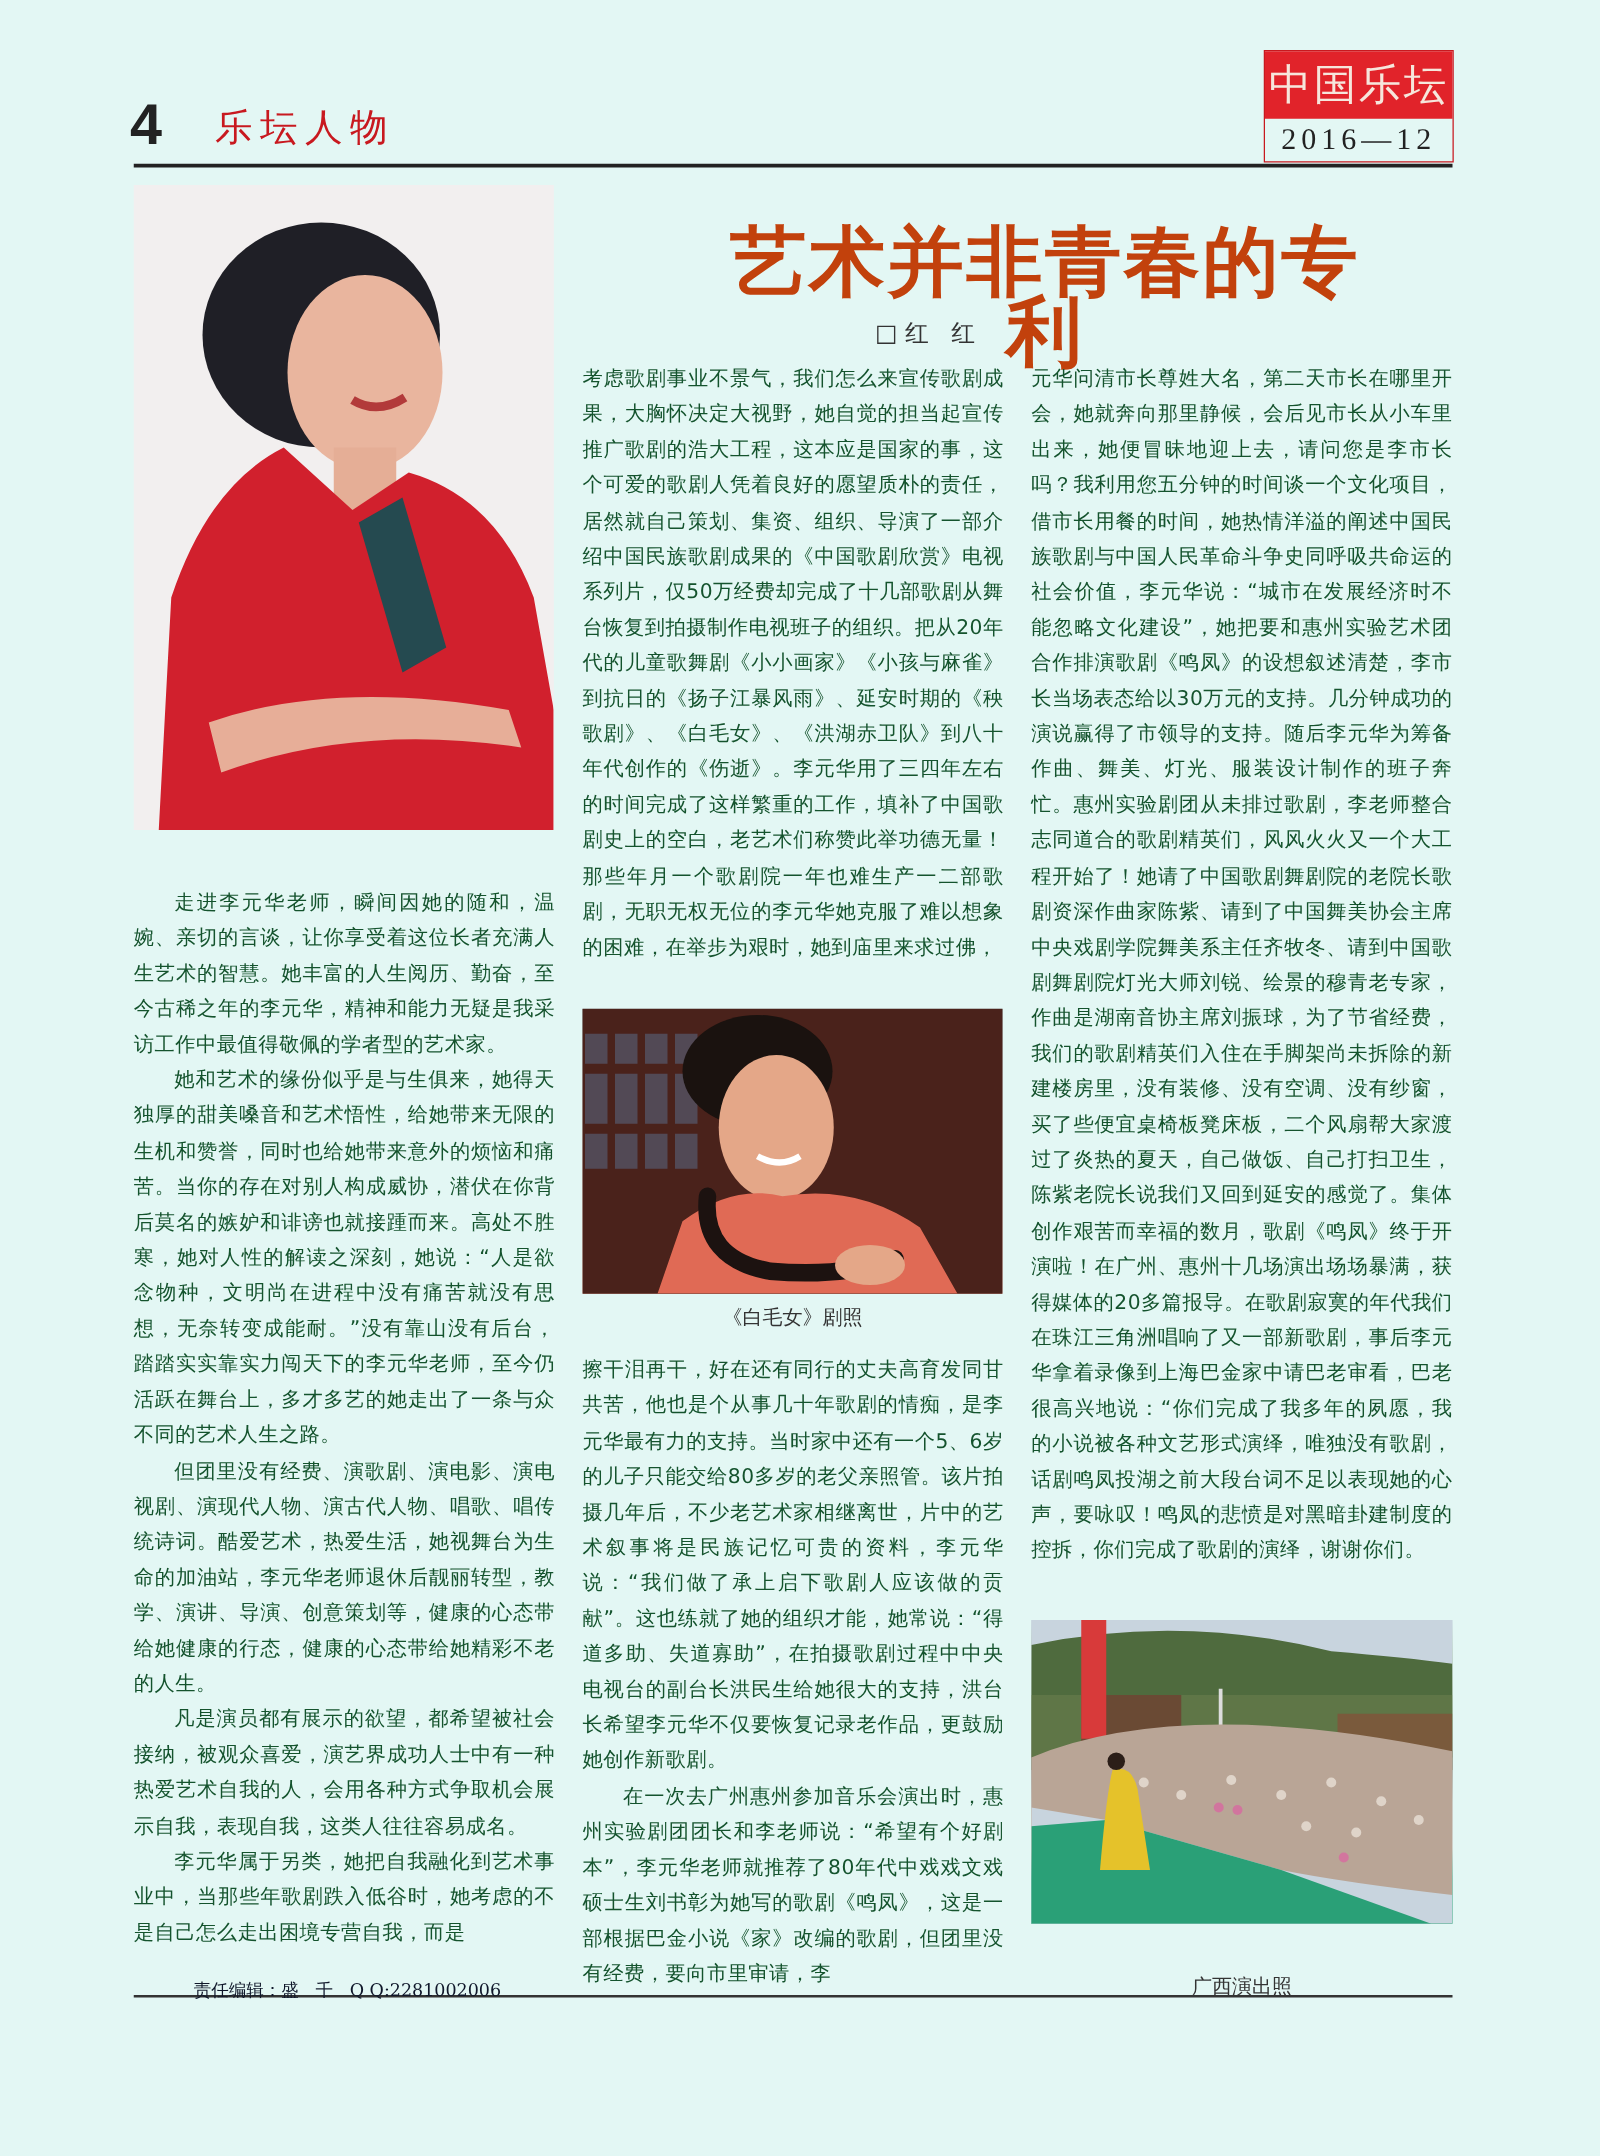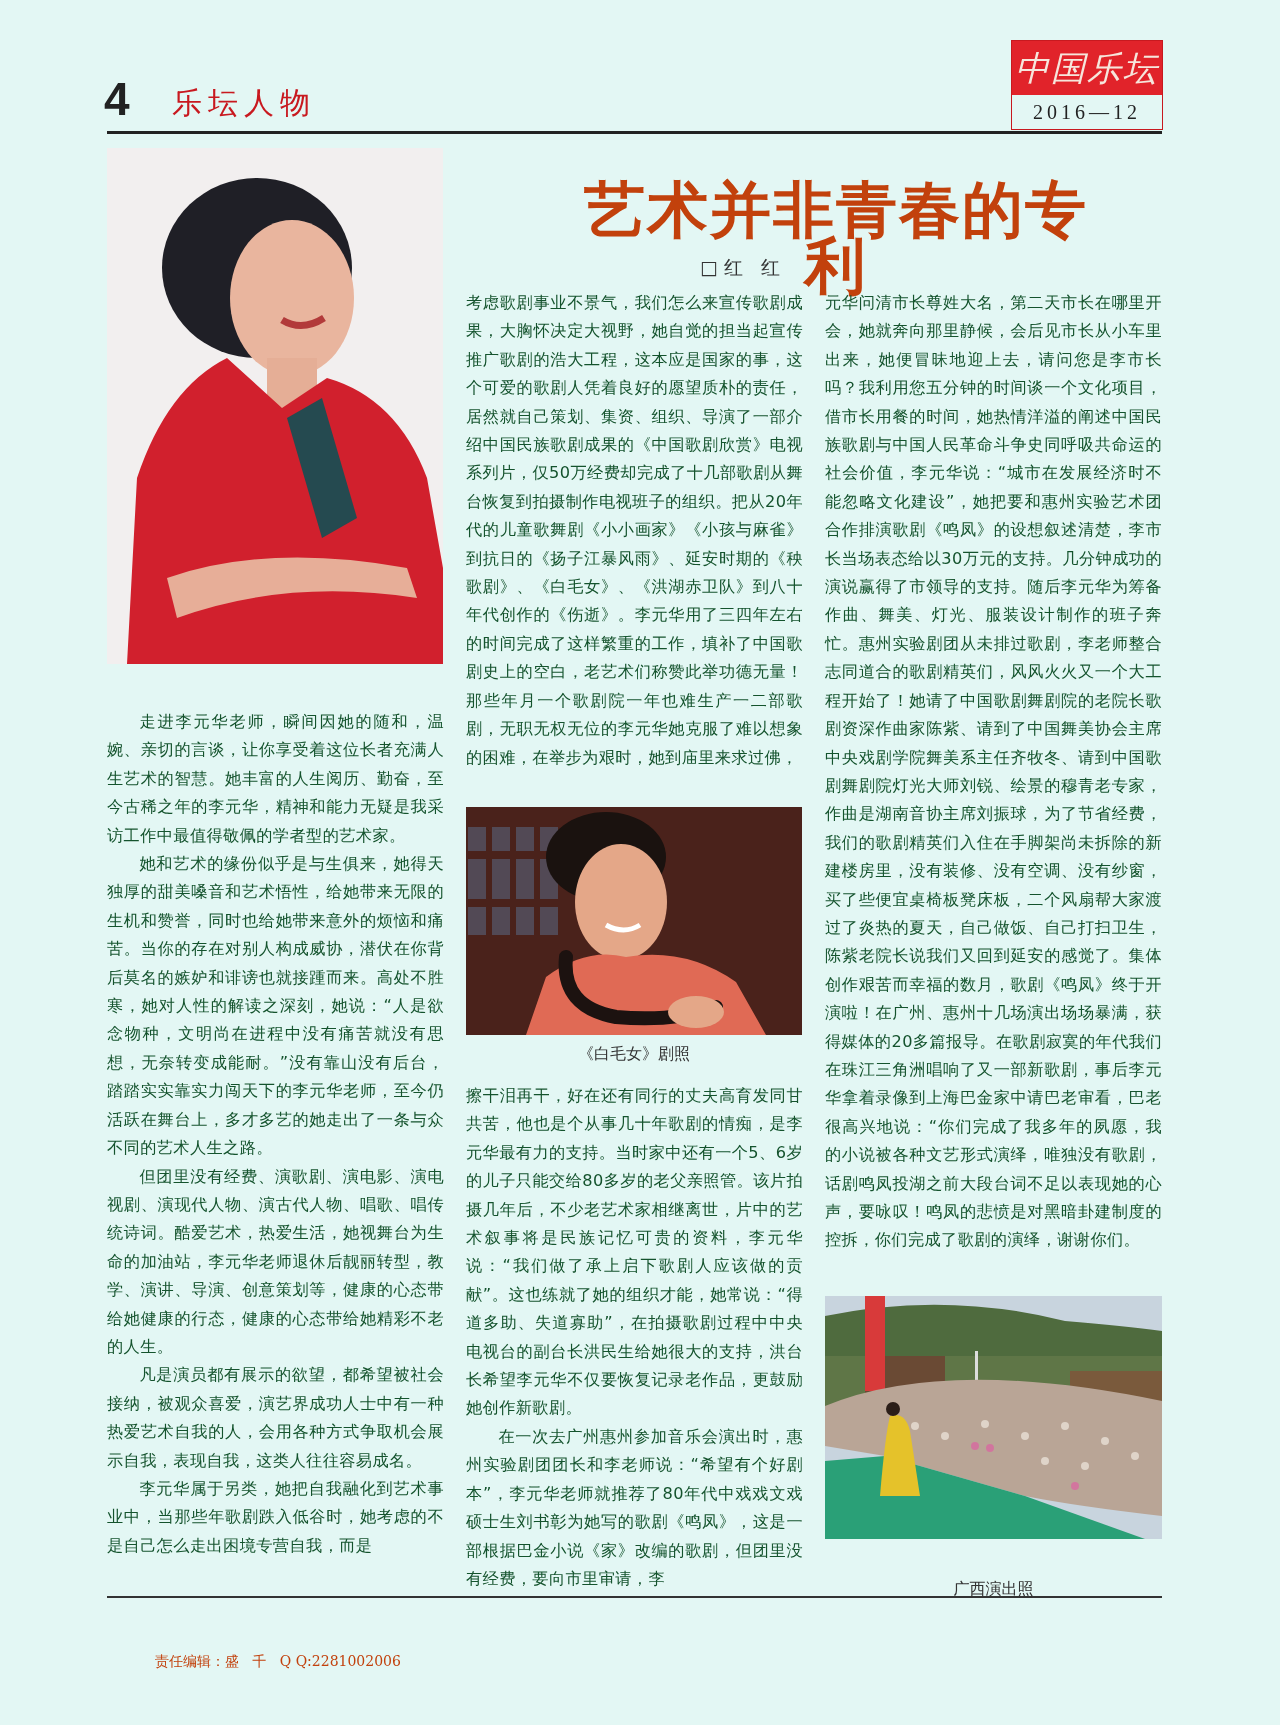--- a/index.html
+++ b/index.html
@@ -19,25 +19,25 @@
     font-family:"DejaVu Serif", serif; font-size:30px; line-height:34px;
     color:#c8191f; letter-spacing:6px;
   }
   .masthead {
     position:absolute; left:1011px; top:40px; width:150px; height:88px;
     border:1px solid #c8191f; background:#e3f7f4;
   }
   .masthead .brand {
     height:54px; background:#e1232a; color:#f6e6dc;
     font-family:"DejaVu Serif", serif; font-size:34px; line-height:54px;
-    text-align:center; letter-spacing:2px; font-style:italic;
+    text-align:center; letter-spacing:2px; 
   }
   .masthead .issue {
     height:34px; line-height:34px; text-align:center;
-    font-family:"Liberation Serif", serif; font-size:20px; letter-spacing:4px; color:#222;
+    font-family:"Liberation Serif", serif; font-size:24px; letter-spacing:4px; color:#222;
   }
   .top-rule { position:absolute; left:107px; top:131px; width:1055px; height:3px; background:#222; }
   .bottom-rule { position:absolute; left:107px; top:1596px; width:1055px; height:2px; background:#333; }
 
   .photo { position:absolute; overflow:hidden; }
   .photo-portrait {
     left:107px; top:148px; width:336px; height:516px; background:#f1efef;
   }
   .photo-stage {
     left:466px; top:807px; width:336px; height:228px;
@@ -68,22 +68,22 @@
   .col-mid-top { left:466px; width:337px; top:289px; }
   .col-mid-bottom { left:466px; width:337px; top:1082px; }
   .col-right { left:825px; width:337px; top:289px; }
   .caption {
     position:absolute; text-align:center;
     font-family:"DejaVu Serif", serif; font-size:16px; line-height:22px; color:#333;
   }
   .caption-stage { left:466px; width:336px; top:1043px; }
   .caption-guangxi { left:825px; width:337px; top:1578px; }
   .editor-line {
-    position:absolute; left:155px; top:1650px;
-    font-family:"DejaVu Serif", serif; font-size:14px; line-height:22px; color:#c2410c;
+    position:absolute; left:155px; top:1582px;
+    font-family:"DejaVu Serif", serif; font-size:14px; line-height:22px; color:#0f172a;
     white-space:pre;
   }
 </style>
 </head>
 <body>
 
 <div class="page-num">4</div>
 <div class="section-name">乐坛人物</div>
 <div class="masthead">
   <div class="brand">中国乐坛</div>

